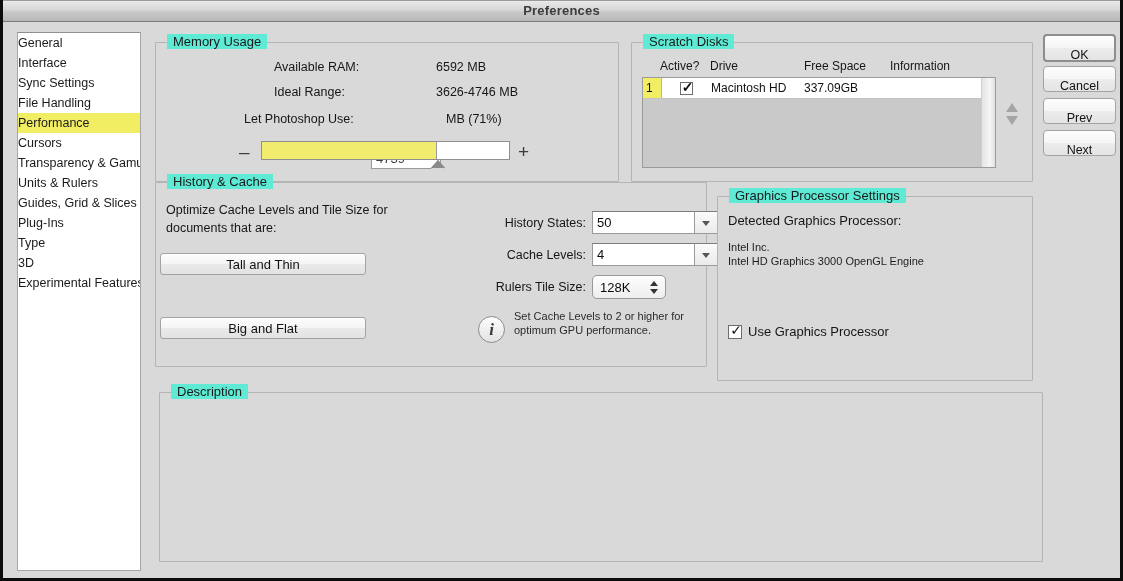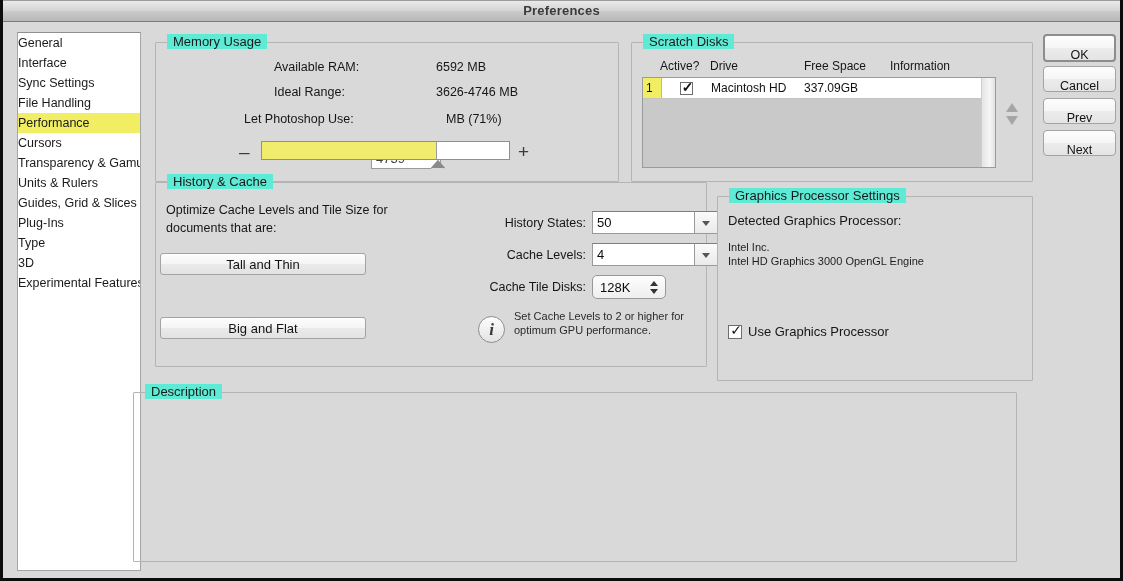--- a/index.html
+++ b/index.html
@@ -387,21 +387,21 @@
     background: linear-gradient(to bottom, #fdfdfd 0%, #f4f4f4 50%, #eaeaea 51%, #e2e2e2 100%);
     border: 1px solid #a3a3a3;
     border-radius: 3px;
     font-family: "Liberation Sans", sans-serif;
     font-size: 12.5px;
     color: #131313;
     padding: 0;
     cursor: default;
   }
   
-  #grp-desc { left: 130px; top: 392px; width: 884px; height: 170px; }
+  #grp-desc { left: 156px; top: 392px; width: 884px; height: 170px; }
   
   .dlg-btn {
     position: absolute;
     left: 1040px;
     width: 73px; height: 24px;
     background: linear-gradient(to bottom, #fdfdfd 0%, #f5f5f5 50%, #ececec 51%, #e4e4e4 100%);
     border: 1px solid #a3a3a3;
     border-radius: 4px;
     font-family: "Liberation Sans", sans-serif;
     font-size: 12.5px;
@@ -496,21 +496,21 @@
       <div class="txt">50</div>
       <div class="arrowbtn"></div>
     </div>
 
     <span class="hc-field-label" id="hc-l-cach">Cache Levels:</span>
     <div class="combo" id="combo-cach">
       <div class="txt">4</div>
       <div class="arrowbtn"></div>
     </div>
 
-    <span class="hc-field-label" id="hc-l-tile">Cache Tile Disks:</span>
+    <span class="hc-field-label" id="hc-l-tile">Rulers Tile Size:</span>
     <div id="popup-tile">
       <span class="val">128K</span>
       <span class="steps"></span>
     </div>
 
     <div id="hc-info-icon">i</div>
     <div id="hc-info-text">Set Cache Levels to 2 or higher for optimum GPU performance.</div>
   </div>
 
   <div class="group" id="grp-gpu">

